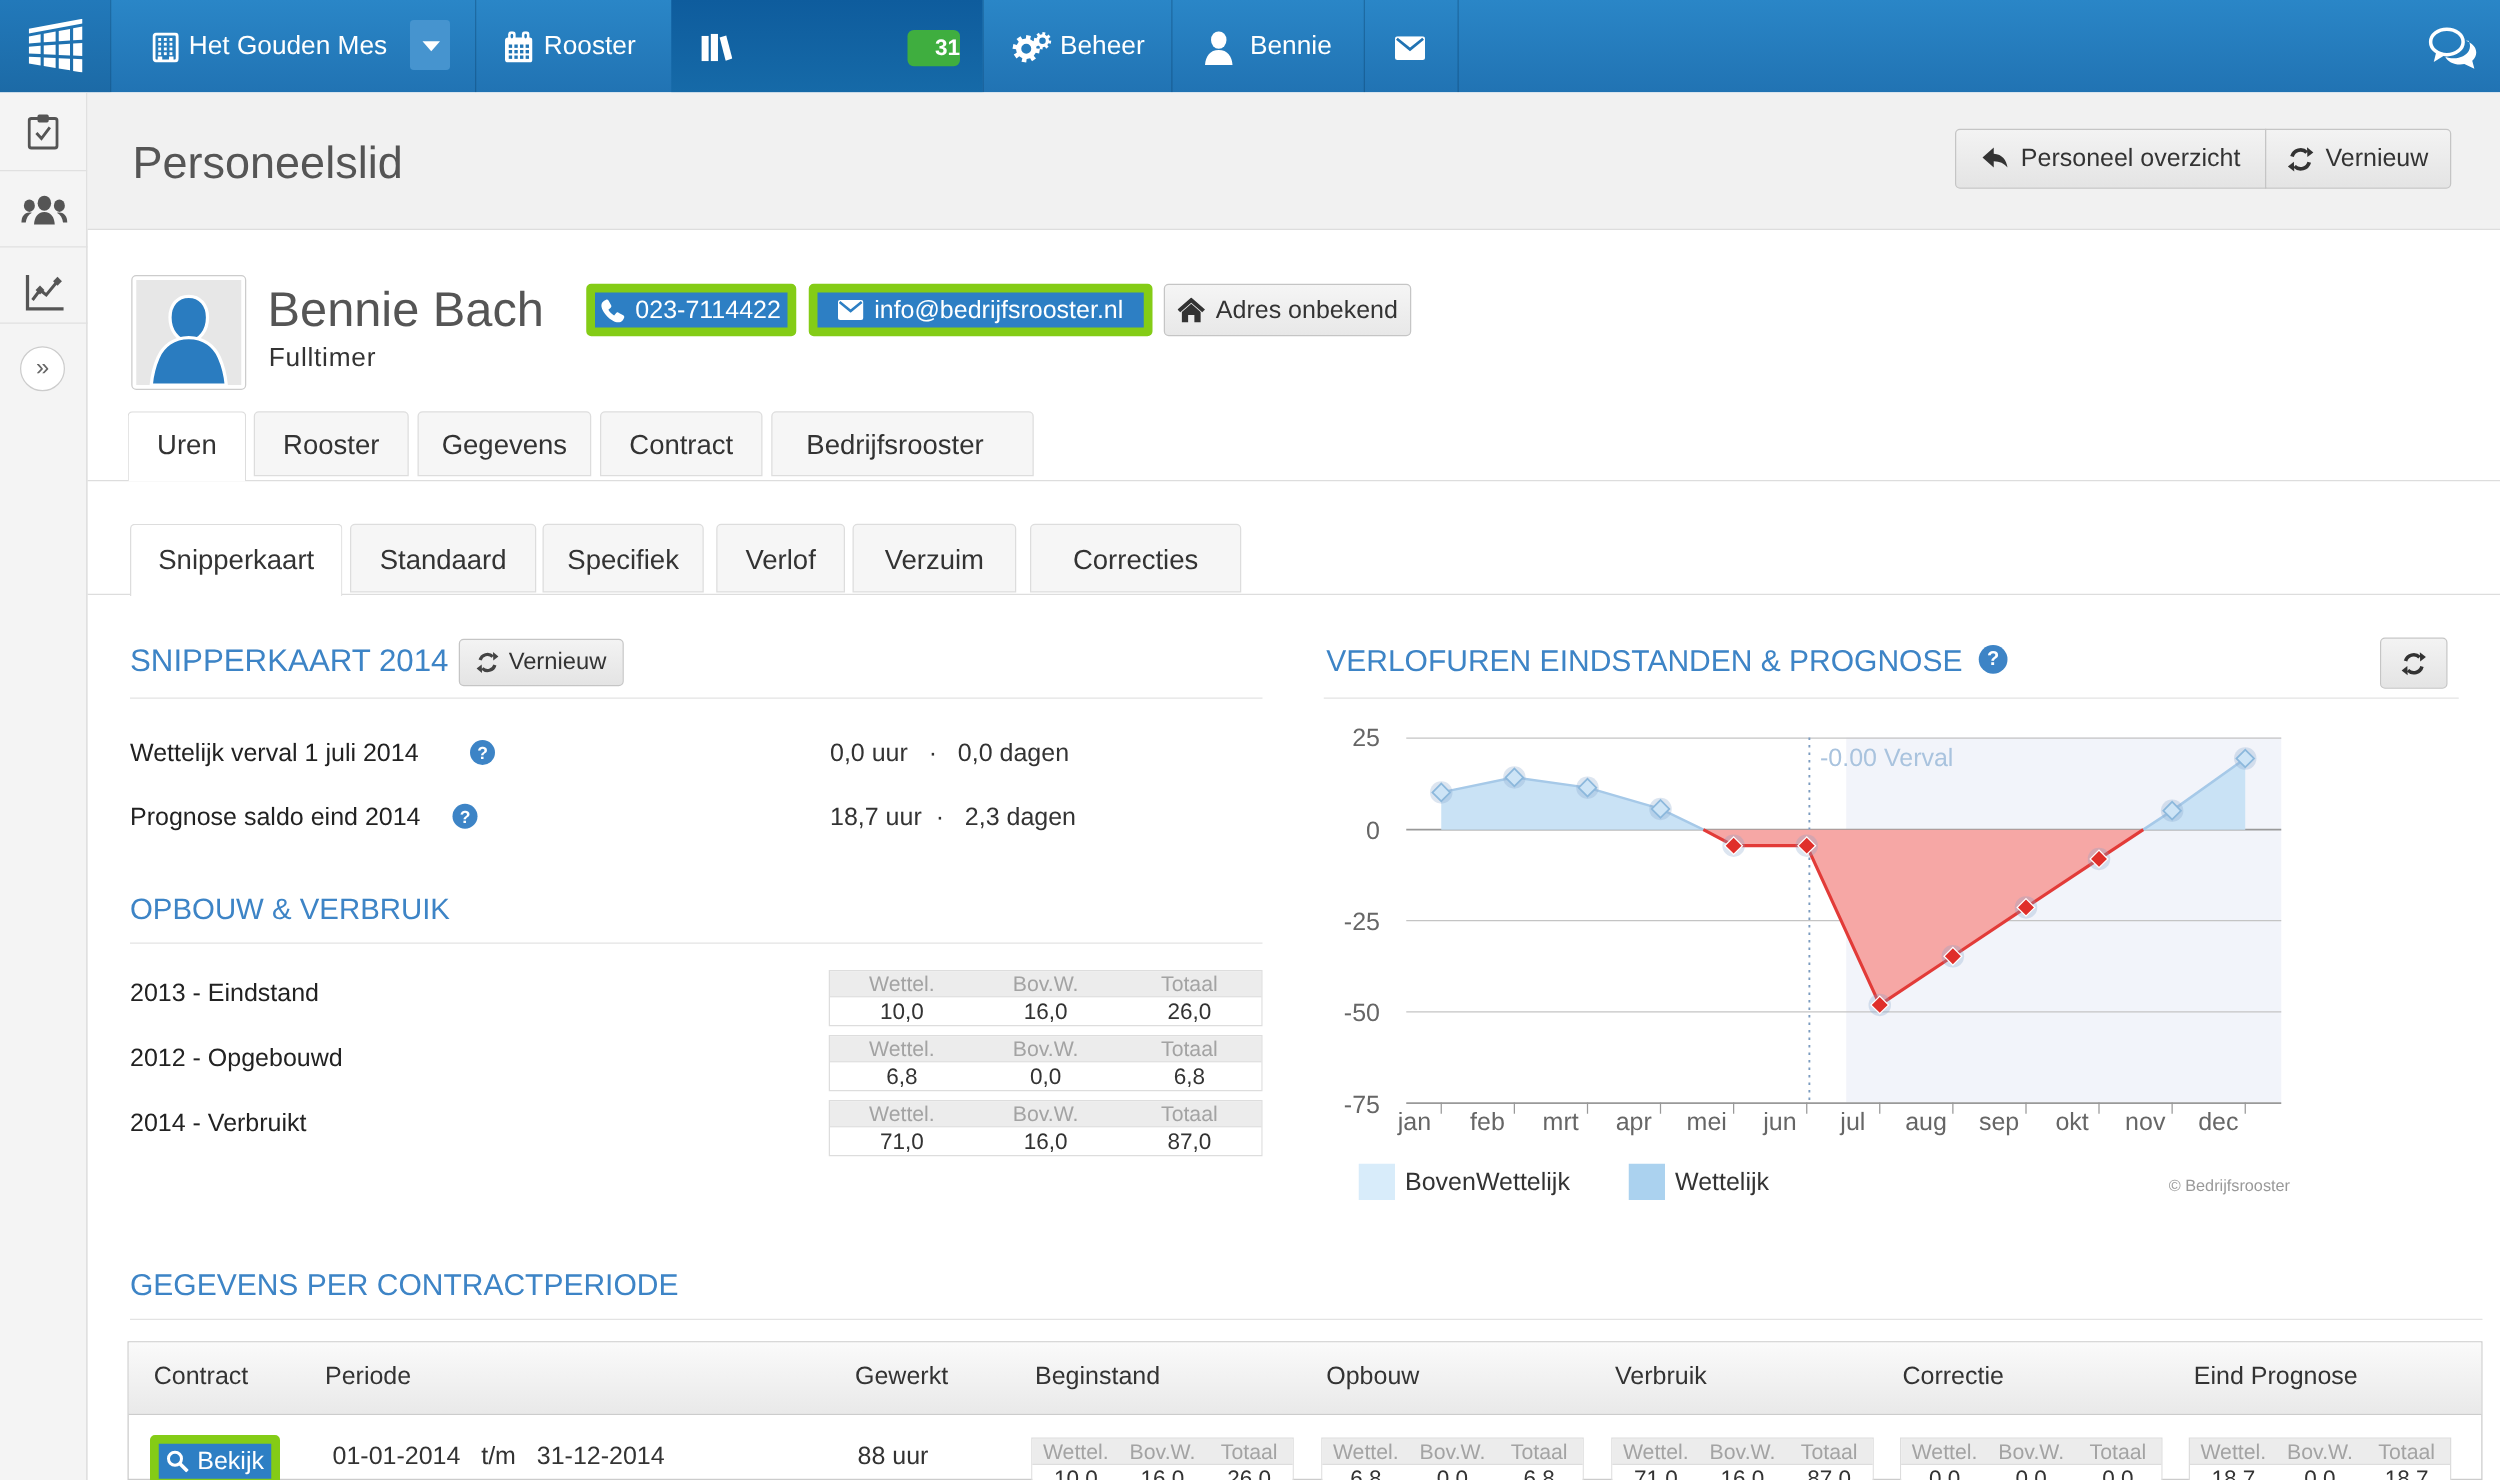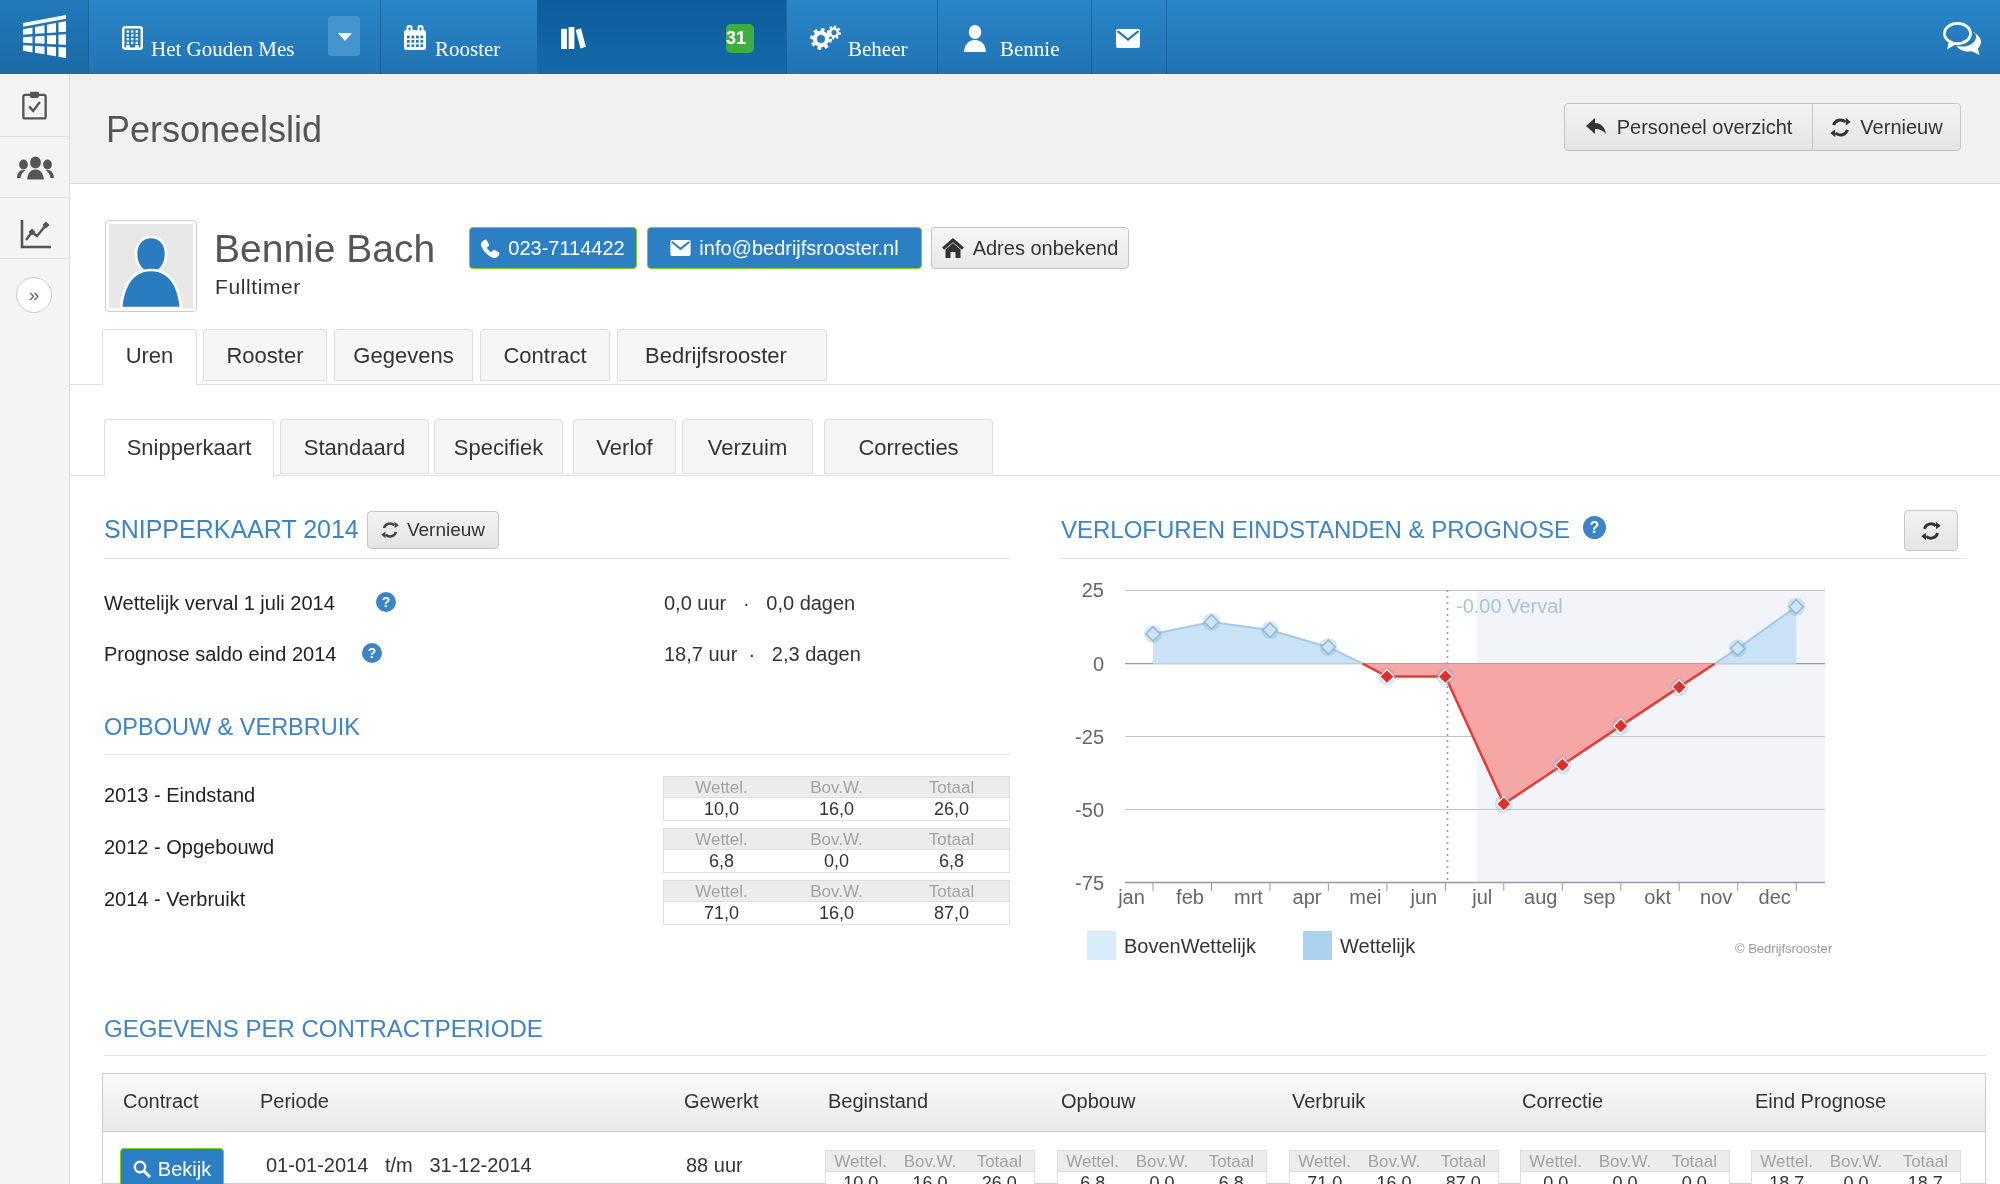--- a/index.html
+++ b/index.html
@@ -5,25 +5,25 @@
 * { margin:0; padding:0; box-sizing:border-box; }
 html,body { width:2000px; height:1184px; overflow:hidden; background:#fff;
   font-family:"Liberation Sans", sans-serif; color:#333; }
 .abs { position:absolute; }
 
 #navbar { position:absolute; left:0; top:0; width:2000px; height:74px;
   background:linear-gradient(180deg,#2a86c7 0%,#2173b3 100%); }
 #logoblock { position:absolute; left:0; top:0; width:88px; height:74px;
   background:linear-gradient(180deg,#2279ba 0%,#1c6aa6 100%); }
 .navsep { position:absolute; top:0; width:1px; height:74px; background:rgba(10,60,100,0.35); }
-.navitem { position:absolute; top:12px; height:86px; line-height:74px; color:#fff; font-size:21px;font-family:Liberation Serif, serif; }
+.navitem { position:absolute; top:0; height:86px; line-height:74px; color:#fff; font-size:21px; }
 #navactive { position:absolute; left:537px; top:0; width:249px; height:74px;
   background:linear-gradient(180deg,#0e5c9d 0%,#166aa8 100%); }
-#navbadge { position:absolute; left:726px; top:24px; width:28px; height:29px; background:#3fae3f;
-  border-radius:5px; color:#fff; font-weight:bold; font-size:18px; text-align:left; line-height:29px; }
+#navbadge { position:absolute; left:726px; top:24px; width:42px; height:29px; background:#3fae3f;
+  border-radius:5px; color:#fff; font-weight:bold; font-size:18px; text-align:right; line-height:29px; }
 #caretbtn { position:absolute; left:328px; top:16px; width:32px; height:40px; background:#4694cf; border-radius:3px; }
 #caretbtn:after { content:""; position:absolute; left:10px; top:17px; border-left:7px solid transparent;
   border-right:7px solid transparent; border-top:8px solid #fff; }
 
 #sidebar { position:absolute; left:0; top:74px; width:70px; height:1110px;
   background:#f4f4f4; border-right:1px solid #d9d9d9; }
 .sbcell { position:absolute; left:0; width:70px; border-bottom:1px solid #e0e0e0; }
 #sbmore { position:absolute; left:16px; top:203px; width:36px; height:36px; background:#fff;
   border:1px solid #ccc; border-radius:50%; color:#666; font-size:19px; text-align:center; line-height:34px; }
 
@@ -33,21 +33,21 @@
 .gbtn { background:linear-gradient(180deg,#f3f3f3,#e4e4e4); border:1px solid #c5c5c5;
   color:#333; font-size:20px; display:flex; align-items:center; justify-content:center; }
 #btn-po { position:absolute; left:1564px; top:103px; width:249px; height:48px; border-radius:4px 0 0 4px; }
 #btn-vn { position:absolute; left:1812px; top:103px; width:149px; height:48px; border-radius:0 4px 4px 0; }
 
 #avatar { position:absolute; left:105px; top:220px; width:92px; height:92px; background:#fff;
   border:1px solid #ccc; border-radius:4px; padding:3px; }
 #avatar .inner { width:84px; height:84px; background:#e7e7e7; overflow:hidden; position:relative; }
 #pname { position:absolute; left:214px; top:227px; font-size:39px; color:#555; }
 #ptype { position:absolute; left:215px; top:275px; font-size:21px; color:#333; letter-spacing:0.6px; }
-.bluebtn { position:absolute; top:227px; height:42px; background:#2d7fc4; border:1px solid #84cc16; border-radius:4px;
+.bluebtn { position:absolute; top:227px; height:42px; background:#2d7fc4; border:7px solid #84cc16; border-radius:4px;
   color:#fff; font-size:20px; display:flex; align-items:center; justify-content:center; }
 .graybtn { position:absolute; top:227px; height:42px; background:linear-gradient(180deg,#f5f5f5,#e8e8e8);
   border:1px solid #c5c5c5; border-radius:4px; color:#333; font-size:20px;
   display:flex; align-items:center; justify-content:center; }
 
 .tabline { position:absolute; left:70px; width:1930px; height:1px; background:#ddd; }
 .tab { position:absolute; background:#f6f6f6; border:1px solid #ddd; border-radius:4px 4px 0 0;
   font-size:22px; color:#333; text-align:center; }
 .tab.active { background:#fff; border-bottom:none; z-index:5; }
 

